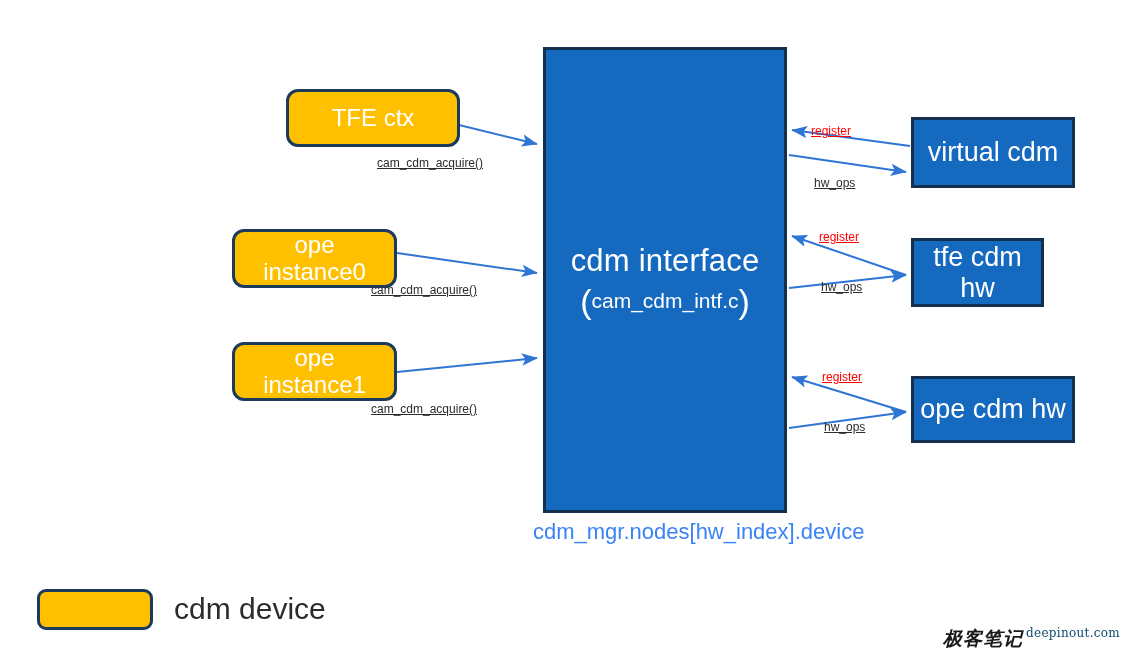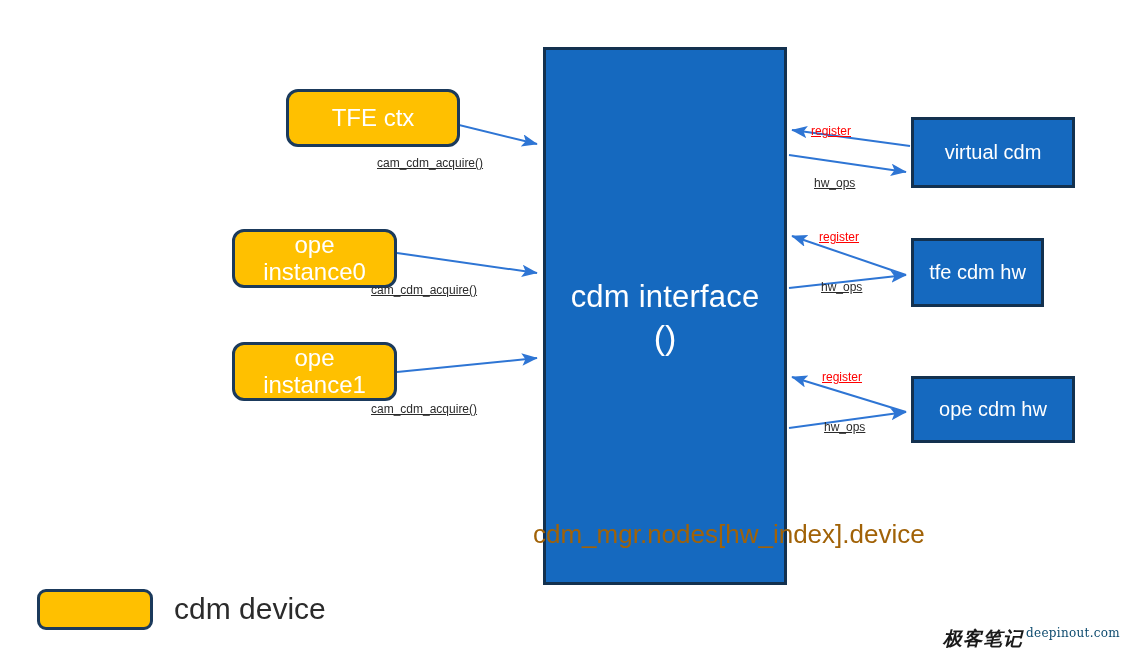--- a/index.html
+++ b/index.html
@@ -42,21 +42,21 @@
     background: #ffc000;
     border: 3px solid #1b3a5c;
     border-radius: 12px;
     color: #ffffff;
     font-size: 24px;
   }
   .hw-node {
     background: #1569bf;
     border: 3px solid #13314f;
     color: #ffffff;
-    font-size: 20px;
+    font-size: 27px;
   }
   .interface-node {
     background: #1569bf;
     border: 3px solid #13314f;
     color: #ffffff;
     flex-direction: column;
     justify-content: center;
   }
   .iface-title {
     font-size: 31px;
@@ -81,22 +81,22 @@
     font-size: 12px;
     color: #2b2b2b;
     white-space: nowrap;
     text-decoration: underline;
   }
   .edge-label.red {
     color: #ff0000;
   }
   .caption {
     position: absolute;
-    font-size: 26px;
-    color: #a16207;
+    font-size: 22px;
+    color: #3b82f6;
     white-space: nowrap;
   }
   
   .legend-swatch {
     position: absolute;
     left: 37px;
     top: 589px;
     width: 116px;
     height: 41px;
     background: #ffc000;
@@ -174,24 +174,25 @@
     </g>
 
     <g>
       <line x1="906" y1="412" x2="792" y2="377" stroke="#2e75d4" stroke-width="2" marker-end="url(#ah)"></line>
     </g>
     <g>
       <line x1="789" y1="428" x2="906" y2="412" stroke="#2e75d4" stroke-width="2" marker-end="url(#ah)"></line>
     </g>
   </svg>
 
-  <div class="node interface-node" style="left:543px; top:47px; width:244px; height:538px;">
+  <div class="node interface-node" style="left:543px; top:47px; width:244px; height:466px;">
     <div class="iface-title">cdm interface</div>
     <div class="iface-sub">
       <span class="paren">(</span>
+      <span>cam_cdm_intf.c</span>
       <span class="paren">)</span>
     </div>
   </div>
   <div class="caption" style="left:533px; top:519px;">cdm_mgr.nodes[hw_index].device</div>
 
   <div class="node client-node" style="left:244px; top:89px; width:174px; height:58px;margin-left:42px;">
     <span>TFE ctx</span>
   </div>
   <div class="edge-label" style="left:377px; top:156px;">cam_cdm_acquire()</div>
 

